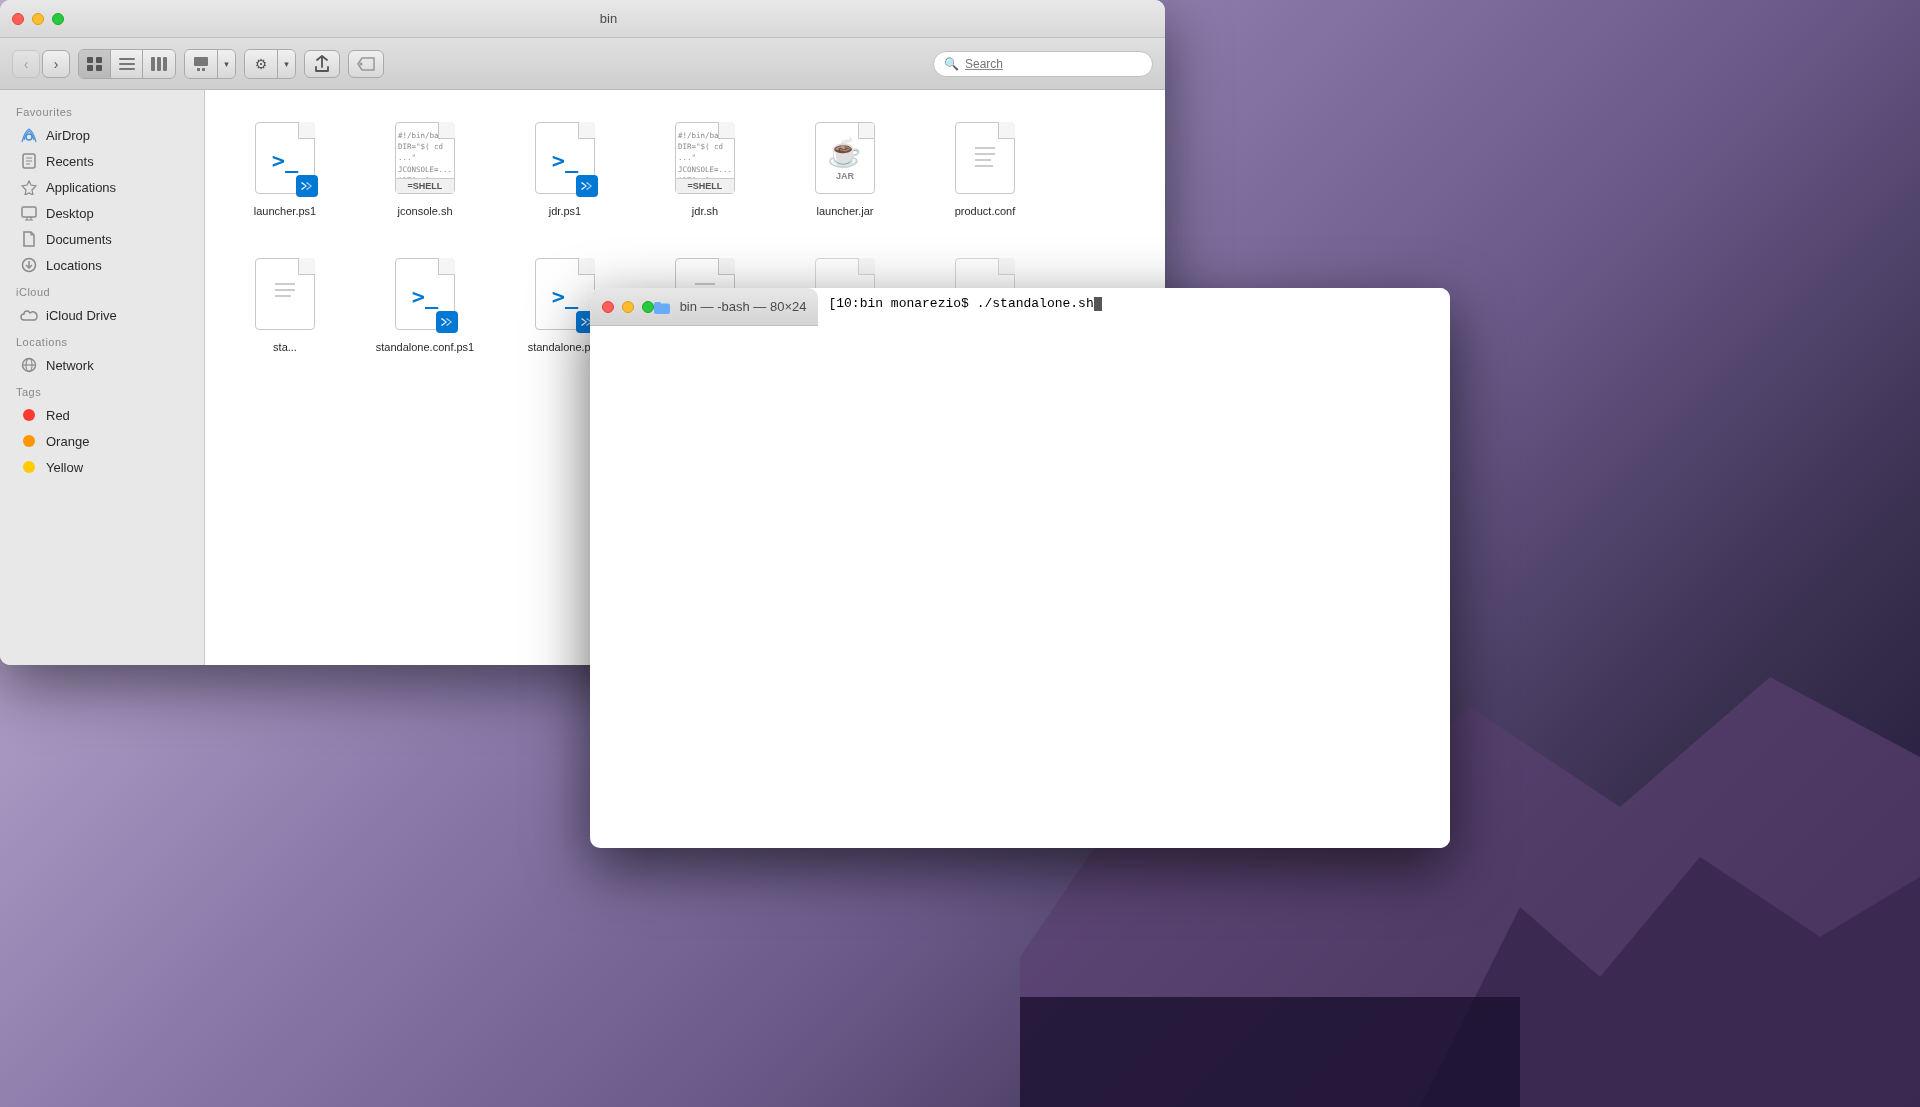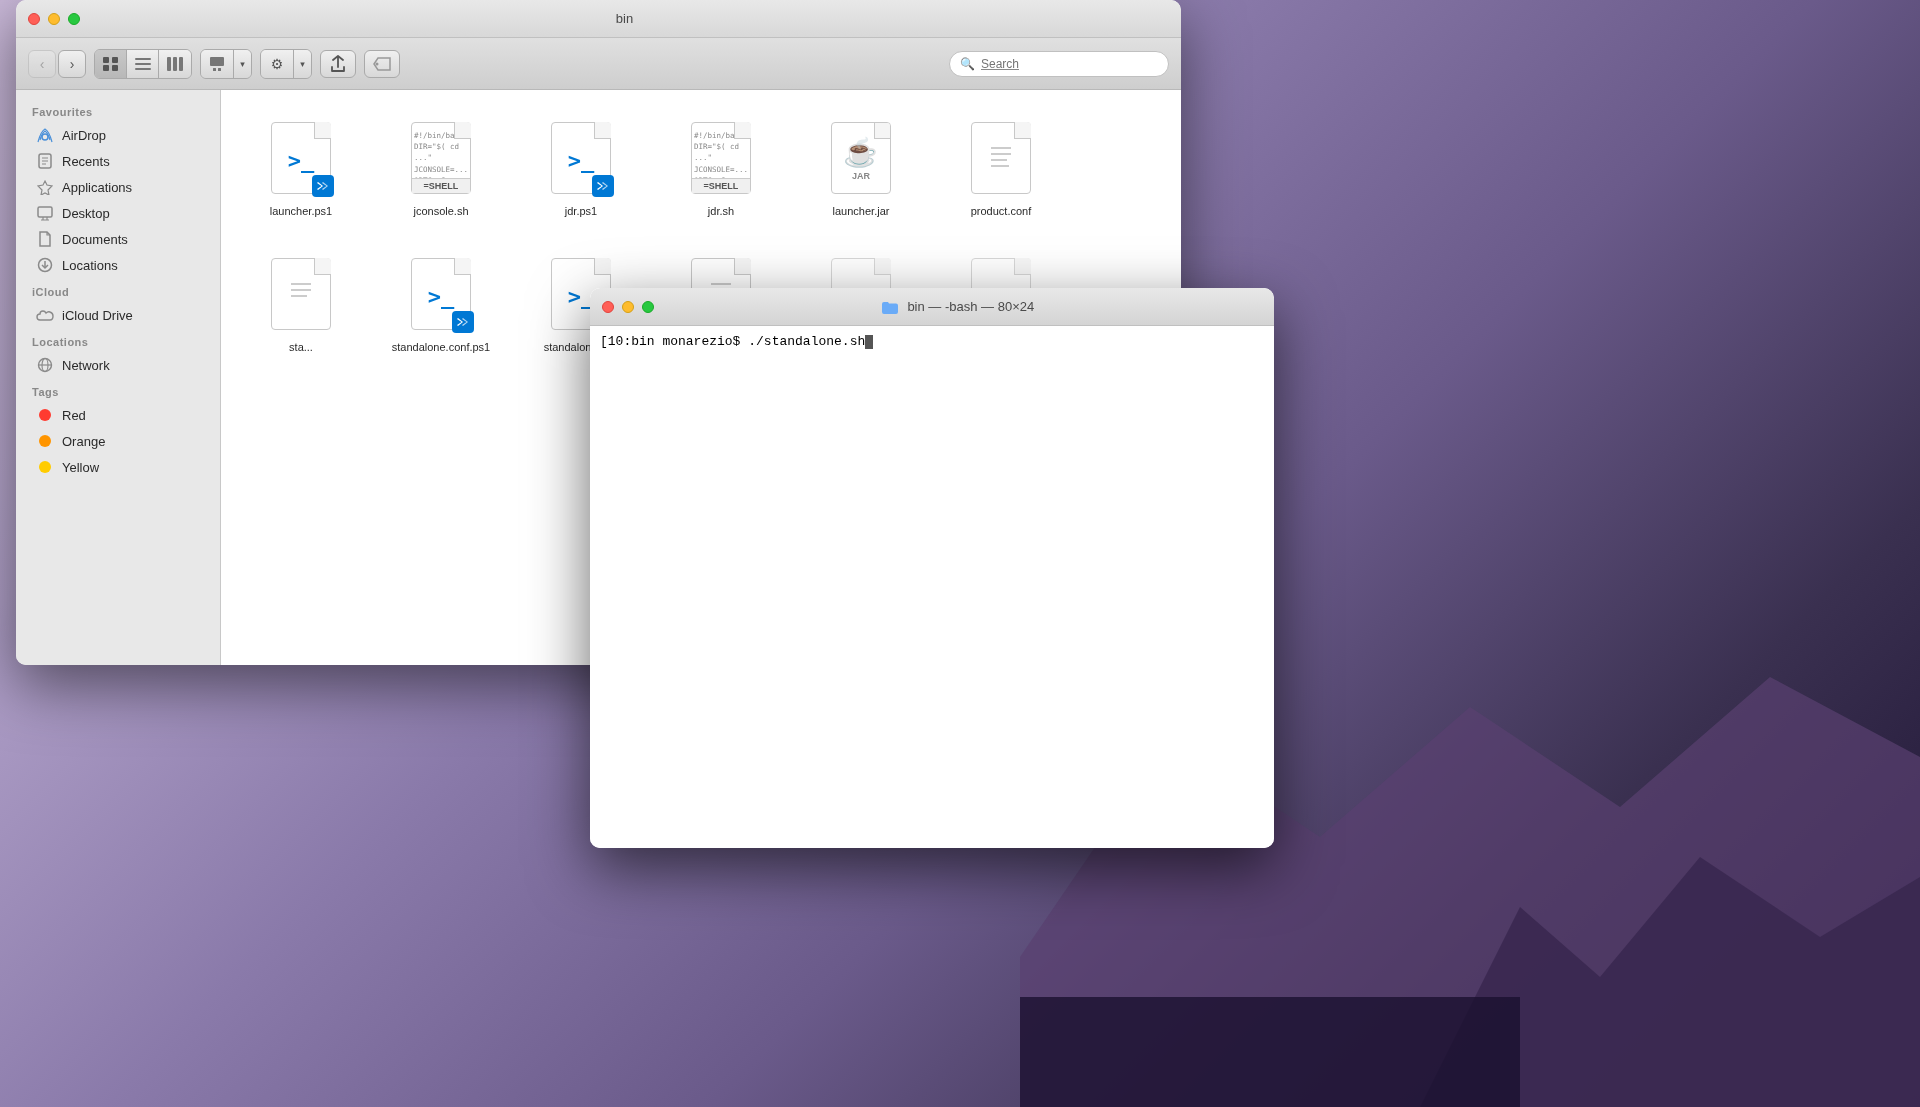--- a/index.html
+++ b/index.html
@@ -36,21 +36,20 @@
       left: 0;
       width: 1165px;
       height: 665px;
       background: #f5f5f5;
       border-radius: 10px;
       box-shadow: 0 20px 60px rgba(0,0,0,0.5);
       z-index: 10;
       overflow: hidden;
       display: flex;
       flex-direction: column;
-      margin-left: 16px;
     }
 
     
     .finder-titlebar {
       height: 38px;
       background: linear-gradient(to bottom, #e8e8e8, #d8d8d8);
       border-bottom: 1px solid #c0c0c0;
       display: flex;
       align-items: center;
       padding: 0 12px;
@@ -262,21 +261,21 @@
       width: 205px;
       background: #e8e8e8;
       border-right: 1px solid #c8c8c8;
       overflow-y: auto;
       padding: 8px 0;
       flex-shrink: 0;
     }
 
     .sidebar-section-label {
       font-size: 11px;
-      font-weight: 700;
+      font-weight: 400;
       color: #888;
       padding: 8px 16px 4px;
       letter-spacing: 0.5px;
       text-transform: none;
     }
 
     .sidebar-item {
       display: flex;
       align-items: center;
       padding: 4px 16px;
@@ -415,29 +414,29 @@
     }
     .win-pane {
       border-radius: 1px;
     }
 
     
     .terminal-window {
       position: absolute;
       top: 288px;
       left: 590px;
-      width: 684px;
+      width: 860px;
       height: 560px;
       background: #fff;
       border-radius: 10px;
       box-shadow: 0 20px 60px rgba(0,0,0,0.6);
       z-index: 20;
       overflow: hidden;
       display: flex;
-      flex-direction: column;
+      flex-direction: row;
     }
 
     .terminal-titlebar {
       height: 38px;
       background: linear-gradient(to bottom, #e8e8e8, #d4d4d4);
       border-bottom: 1px solid #c0c0c0;
       display: flex;
       align-items: center;
       padding: 0 12px;
       border-radius: 10px 10px 0 0;

